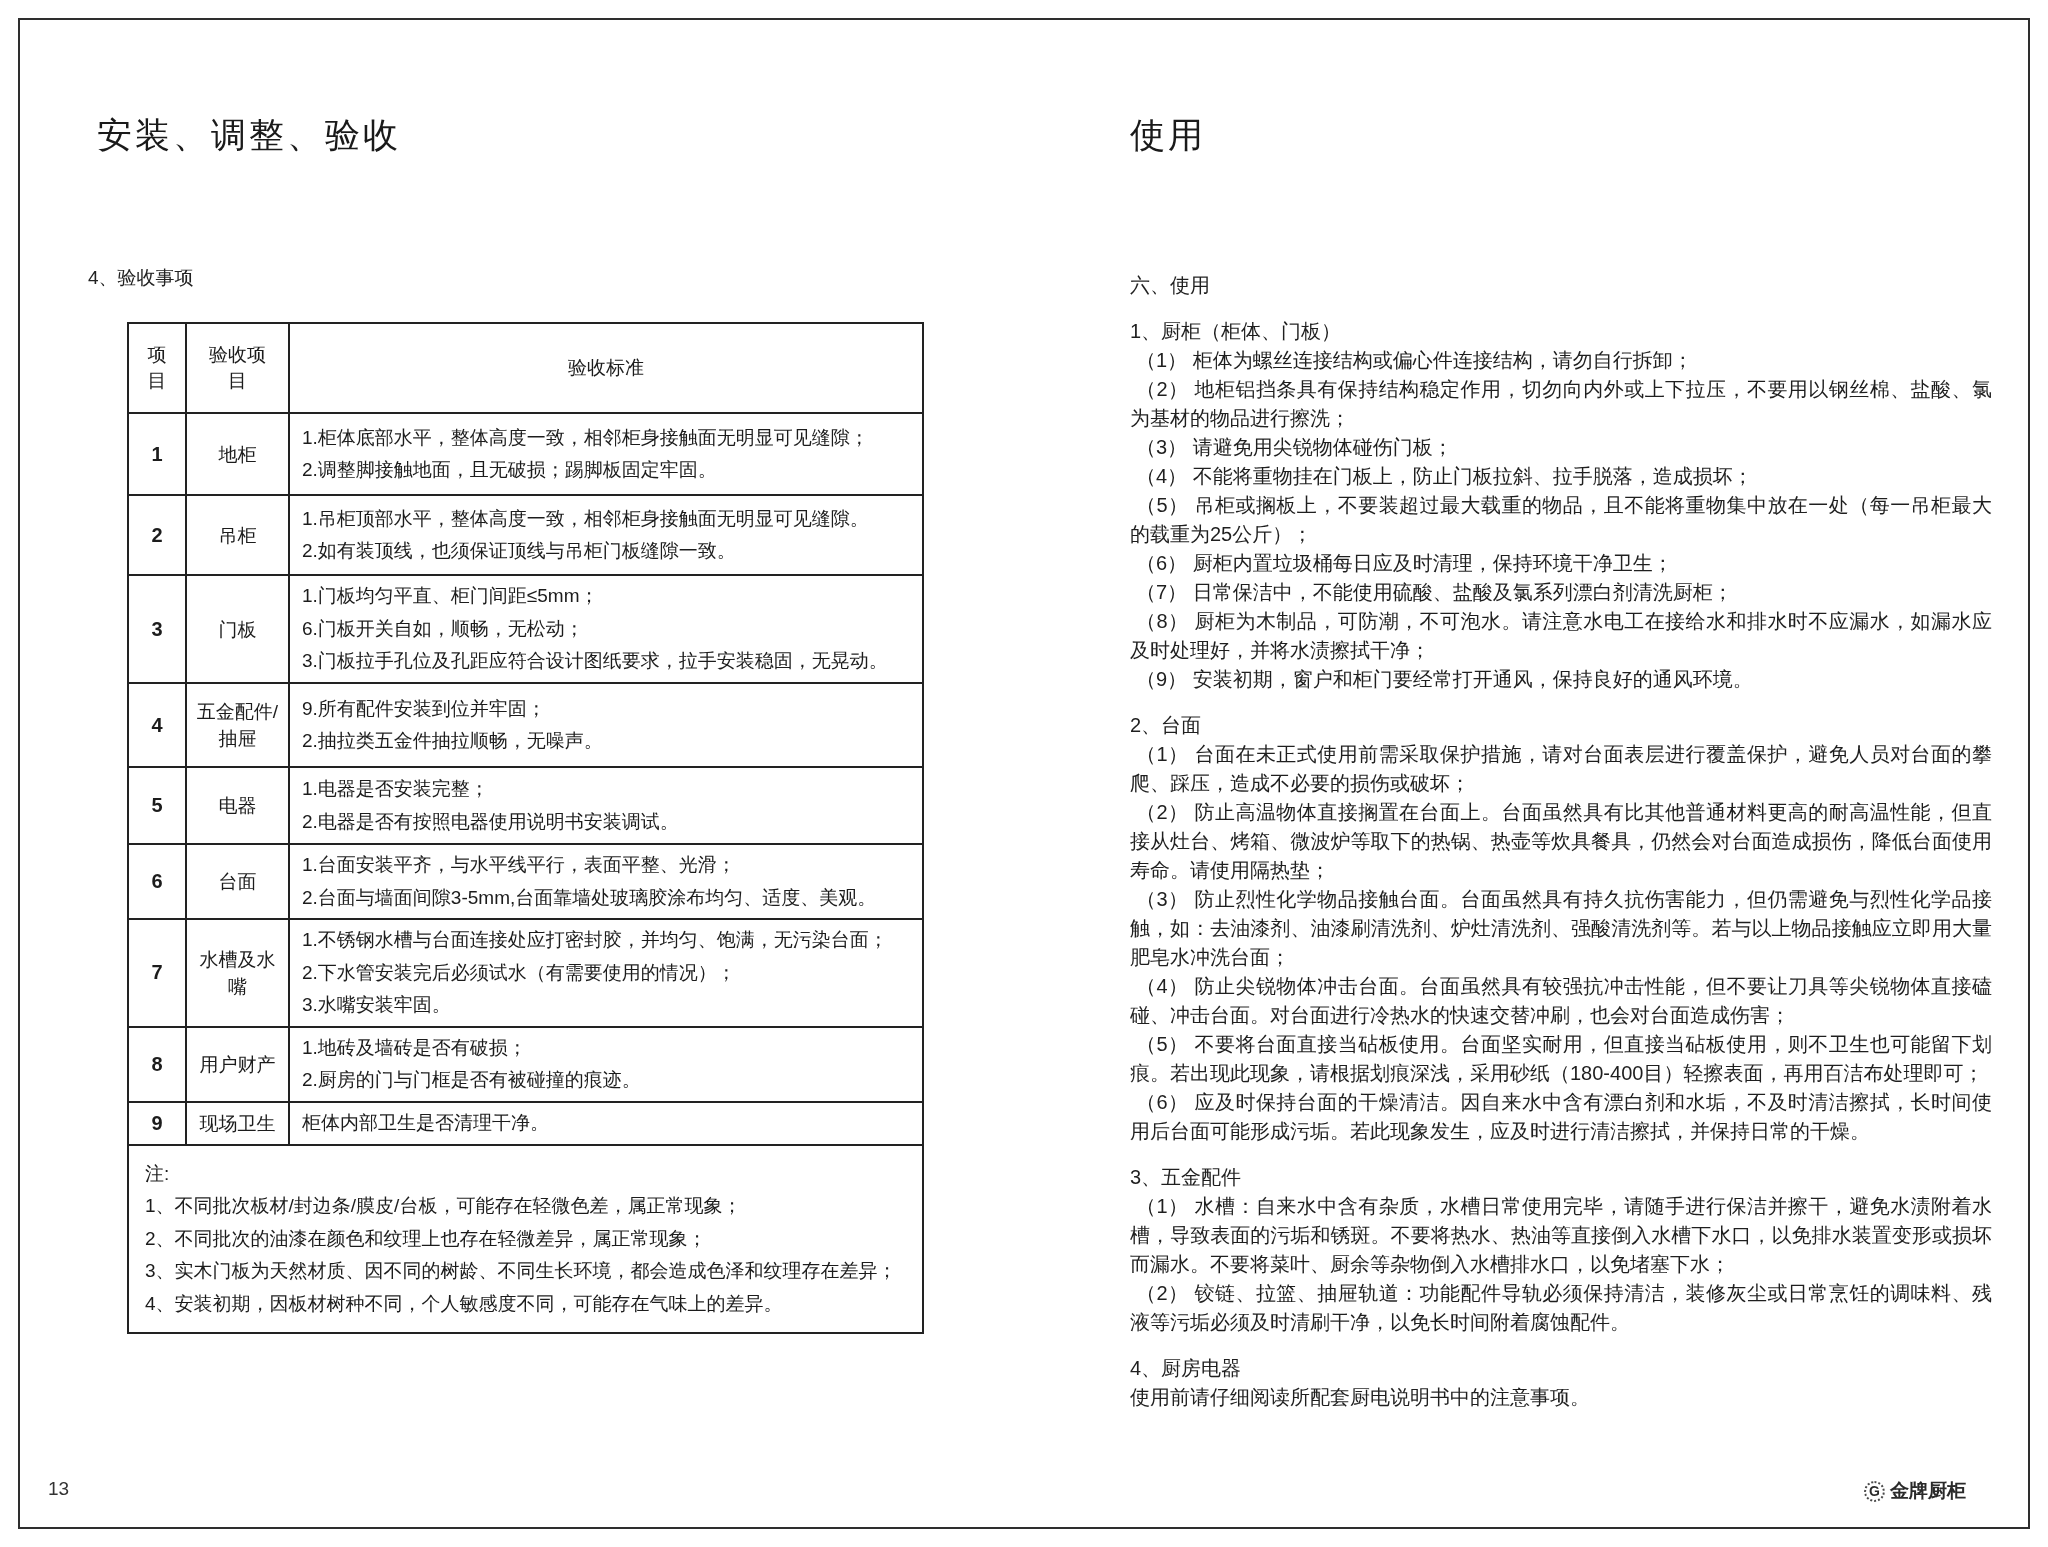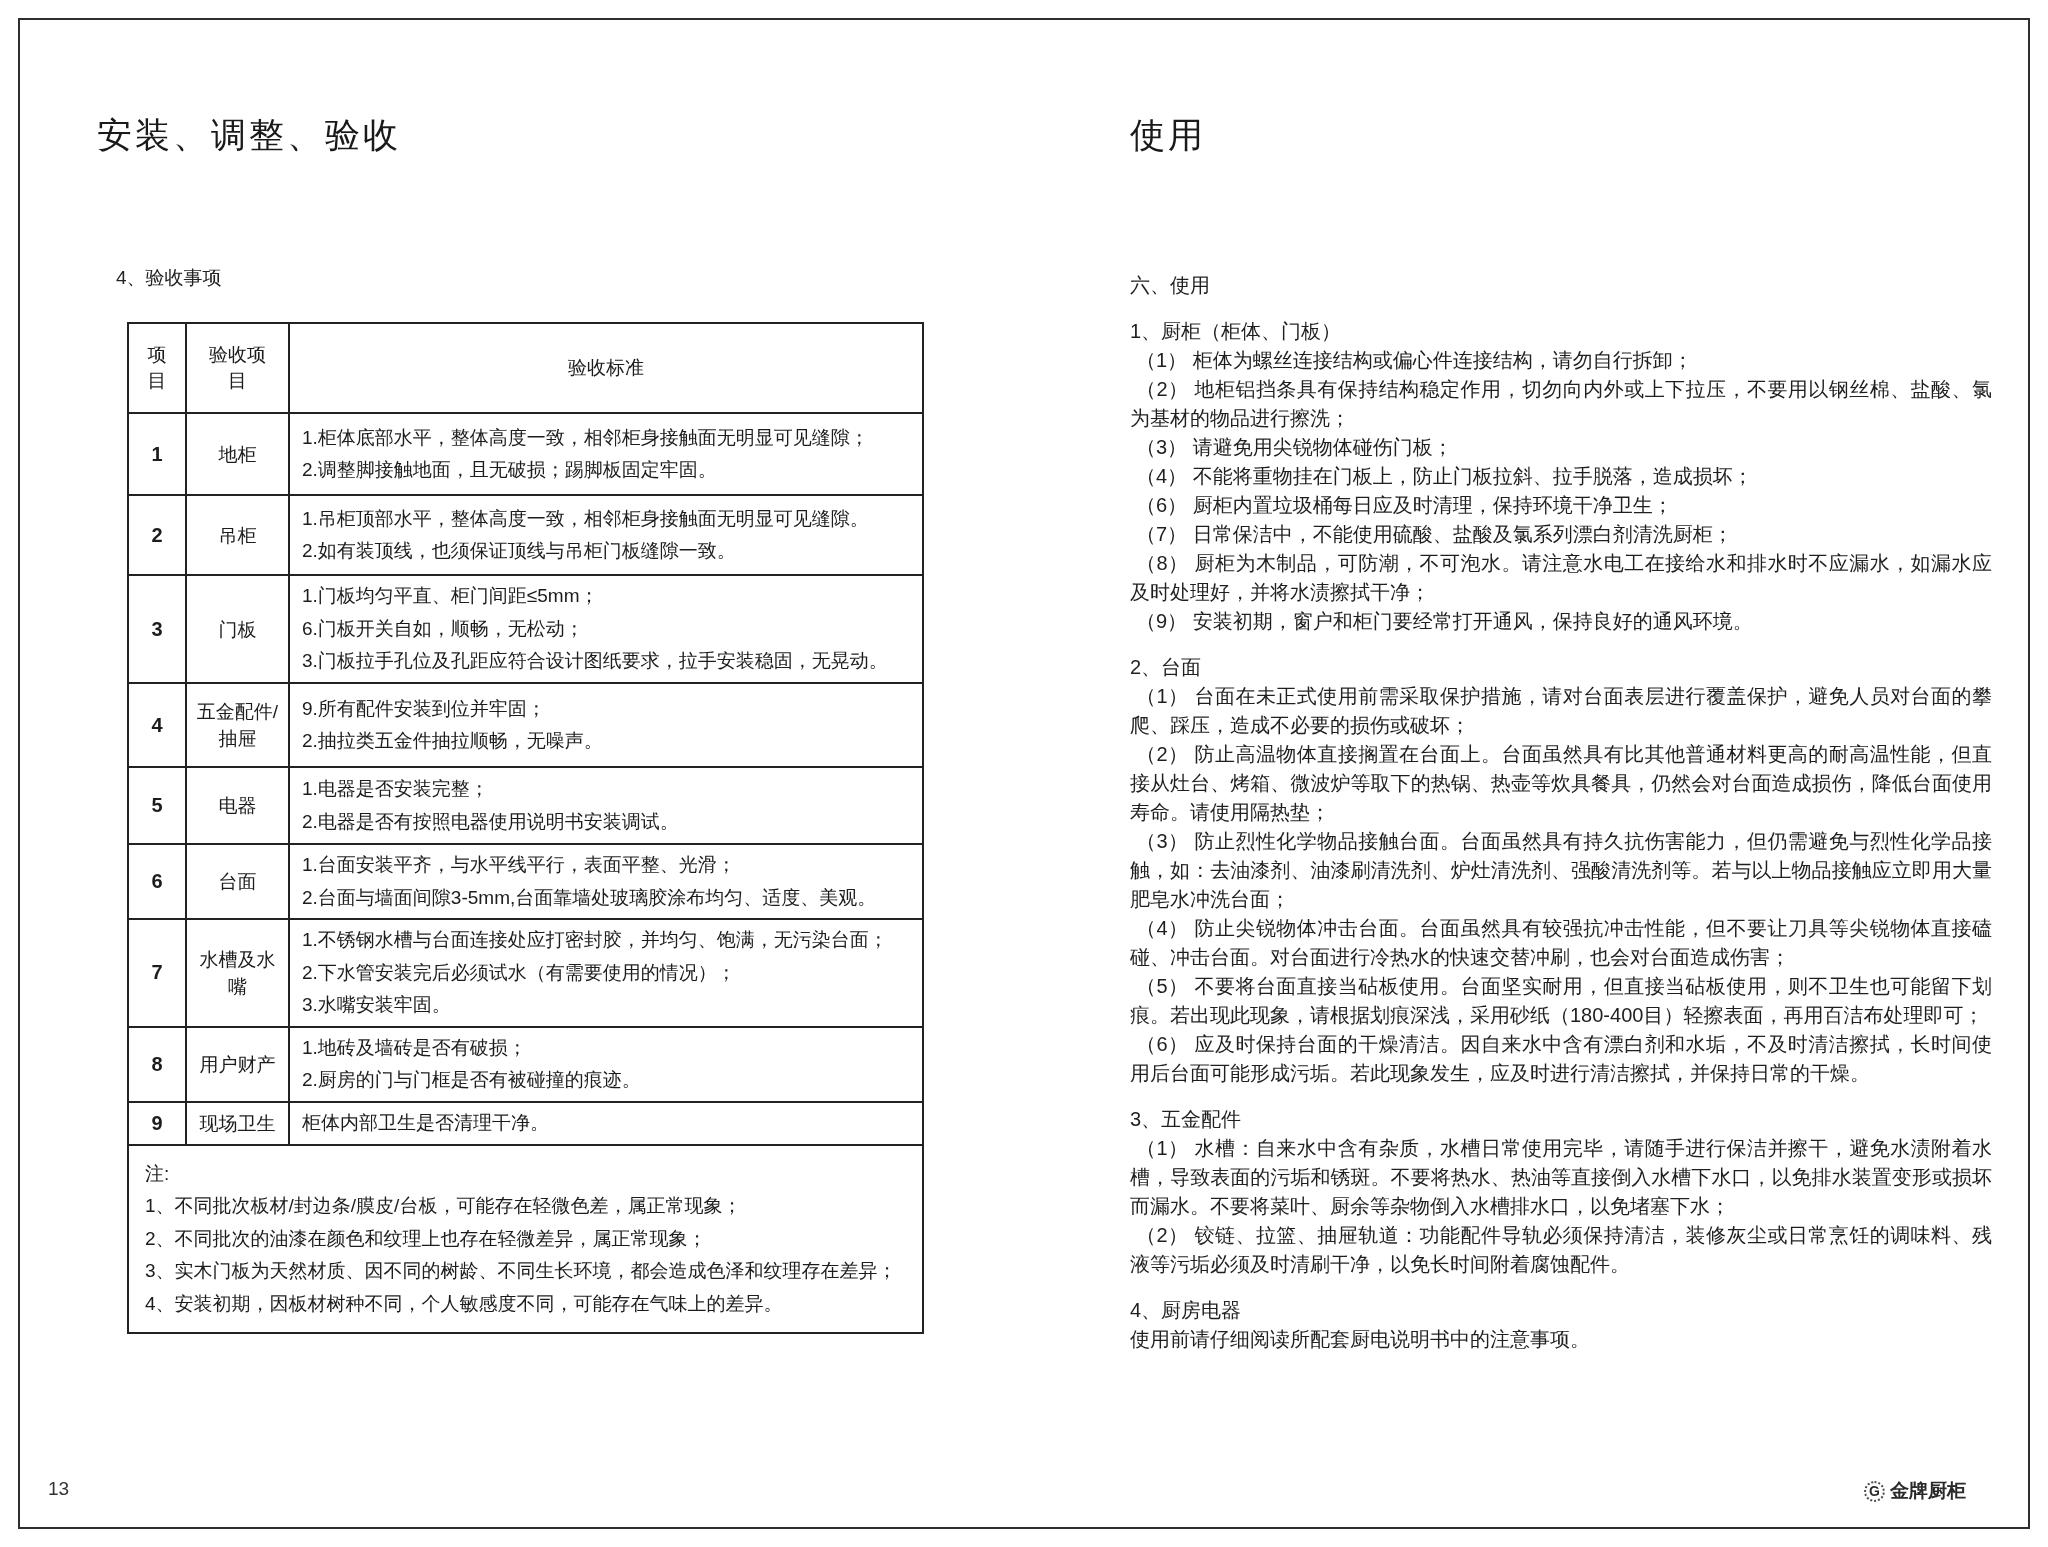--- a/index.html
+++ b/index.html
@@ -2,21 +2,21 @@
 <html><head>
 <meta charset="utf-8">
 <style>
   html,body{margin:0;padding:0;background:#e8e8e8;}
   .page{position:relative;width:2048px;height:1547px;background:#ffffff;
         font-family:"Liberation Sans","DejaVu Sans",sans-serif;color:#1c1c1c;overflow:hidden;}
   .frame{position:absolute;left:18px;top:18px;right:18px;bottom:18px;border:2px solid #2e2e2e;}
 
   
   .ltitle{position:absolute;left:97px;top:112px;font-size:35px;font-weight:500;letter-spacing:3px;color:#1a1a1a;}
-  .slabel{position:absolute;left:116px;top:265px;font-size:19px;color:#222;}
+  .slabel{position:absolute;left:88px;top:265px;font-size:19px;color:#222;}
   table.acc{position:absolute;left:127px;top:322px;width:795px;border-collapse:collapse;table-layout:fixed;}
   table.acc td,table.acc th{border:2px solid #222;vertical-align:middle;}
   table.acc th{font-size:19px;font-weight:500;text-align:center;padding:18px;}
   td.num{text-align:center;font-weight:700;font-size:20px;}
   td.item{text-align:center;font-size:19px;line-height:27px;padding:2px 6px;}
   td.std{font-size:19px;line-height:32.5px;padding:4px 12px;text-align:left;}
   td.notes{font-size:19px;line-height:32.5px;padding:12px 16px;vertical-align:top;text-align:left;}
 
   
   .rtitle{position:absolute;left:1130px;top:112px;font-size:35px;font-weight:500;letter-spacing:3px;color:#1a1a1a;}
@@ -147,20 +147,21 @@
   <div class="rcol">
     <div class="rsection">
       <p class="rheading">六、使用</p>
     </div>
     <div class="rsection">
       <p class="rheading">1、厨柜（柜体、门板）</p>
       <p class="ritem">（1） 柜体为螺丝连接结构或偏心件连接结构，请勿自行拆卸；</p>
       <p class="ritem">（2） 地柜铝挡条具有保持结构稳定作用，切勿向内外或上下拉压，不要用以钢丝棉、盐酸、氯为基材的物品进行擦洗；</p>
       <p class="ritem">（3） 请避免用尖锐物体碰伤门板；</p>
       <p class="ritem">（4） 不能将重物挂在门板上，防止门板拉斜、拉手脱落，造成损坏；</p>
+      <p class="ritem">（5） 吊柜或搁板上，不要装超过最大载重的物品，且不能将重物集中放在一处（每一吊柜最大的载重为25公斤）；</p>
       <p class="ritem">（6） 厨柜内置垃圾桶每日应及时清理，保持环境干净卫生；</p>
       <p class="ritem">（7） 日常保洁中，不能使用硫酸、盐酸及氯系列漂白剂清洗厨柜；</p>
       <p class="ritem">（8） 厨柜为木制品，可防潮，不可泡水。请注意水电工在接给水和排水时不应漏水，如漏水应及时处理好，并将水渍擦拭干净；</p>
       <p class="ritem">（9） 安装初期，窗户和柜门要经常打开通风，保持良好的通风环境。</p>
     </div>
     <div class="rsection">
       <p class="rheading">2、台面</p>
       <p class="ritem">（1） 台面在未正式使用前需采取保护措施，请对台面表层进行覆盖保护，避免人员对台面的攀爬、踩压，造成不必要的损伤或破坏；</p>
       <p class="ritem">（2） 防止高温物体直接搁置在台面上。台面虽然具有比其他普通材料更高的耐高温性能，但直接从灶台、烤箱、微波炉等取下的热锅、热壶等炊具餐具，仍然会对台面造成损伤，降低台面使用寿命。请使用隔热垫；</p>
       <p class="ritem">（3） 防止烈性化学物品接触台面。台面虽然具有持久抗伤害能力，但仍需避免与烈性化学品接触，如：去油漆剂、油漆刷清洗剂、炉灶清洗剂、强酸清洗剂等。若与以上物品接触应立即用大量肥皂水冲洗台面；</p>

